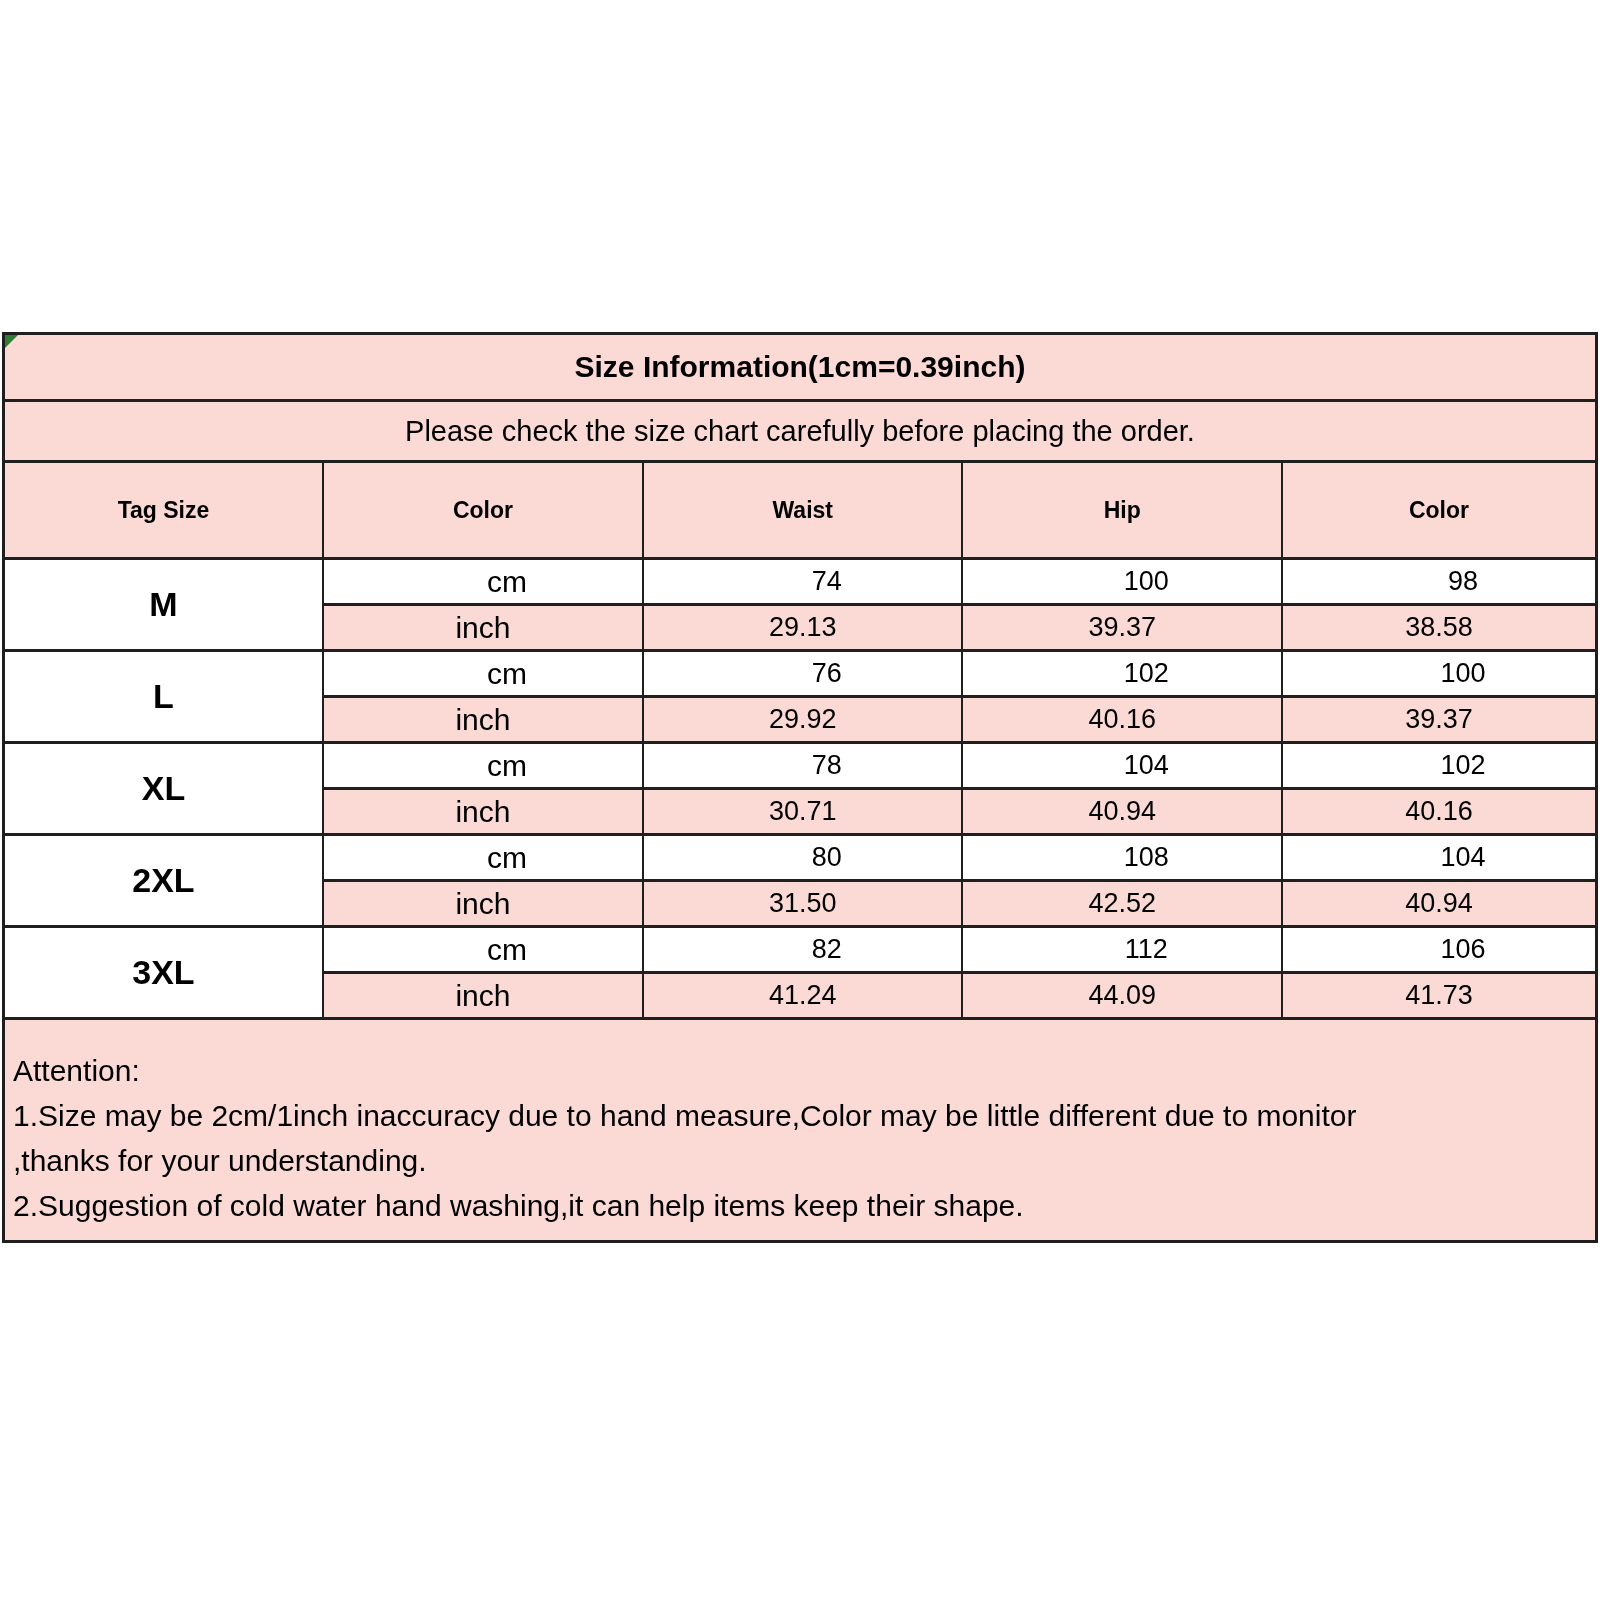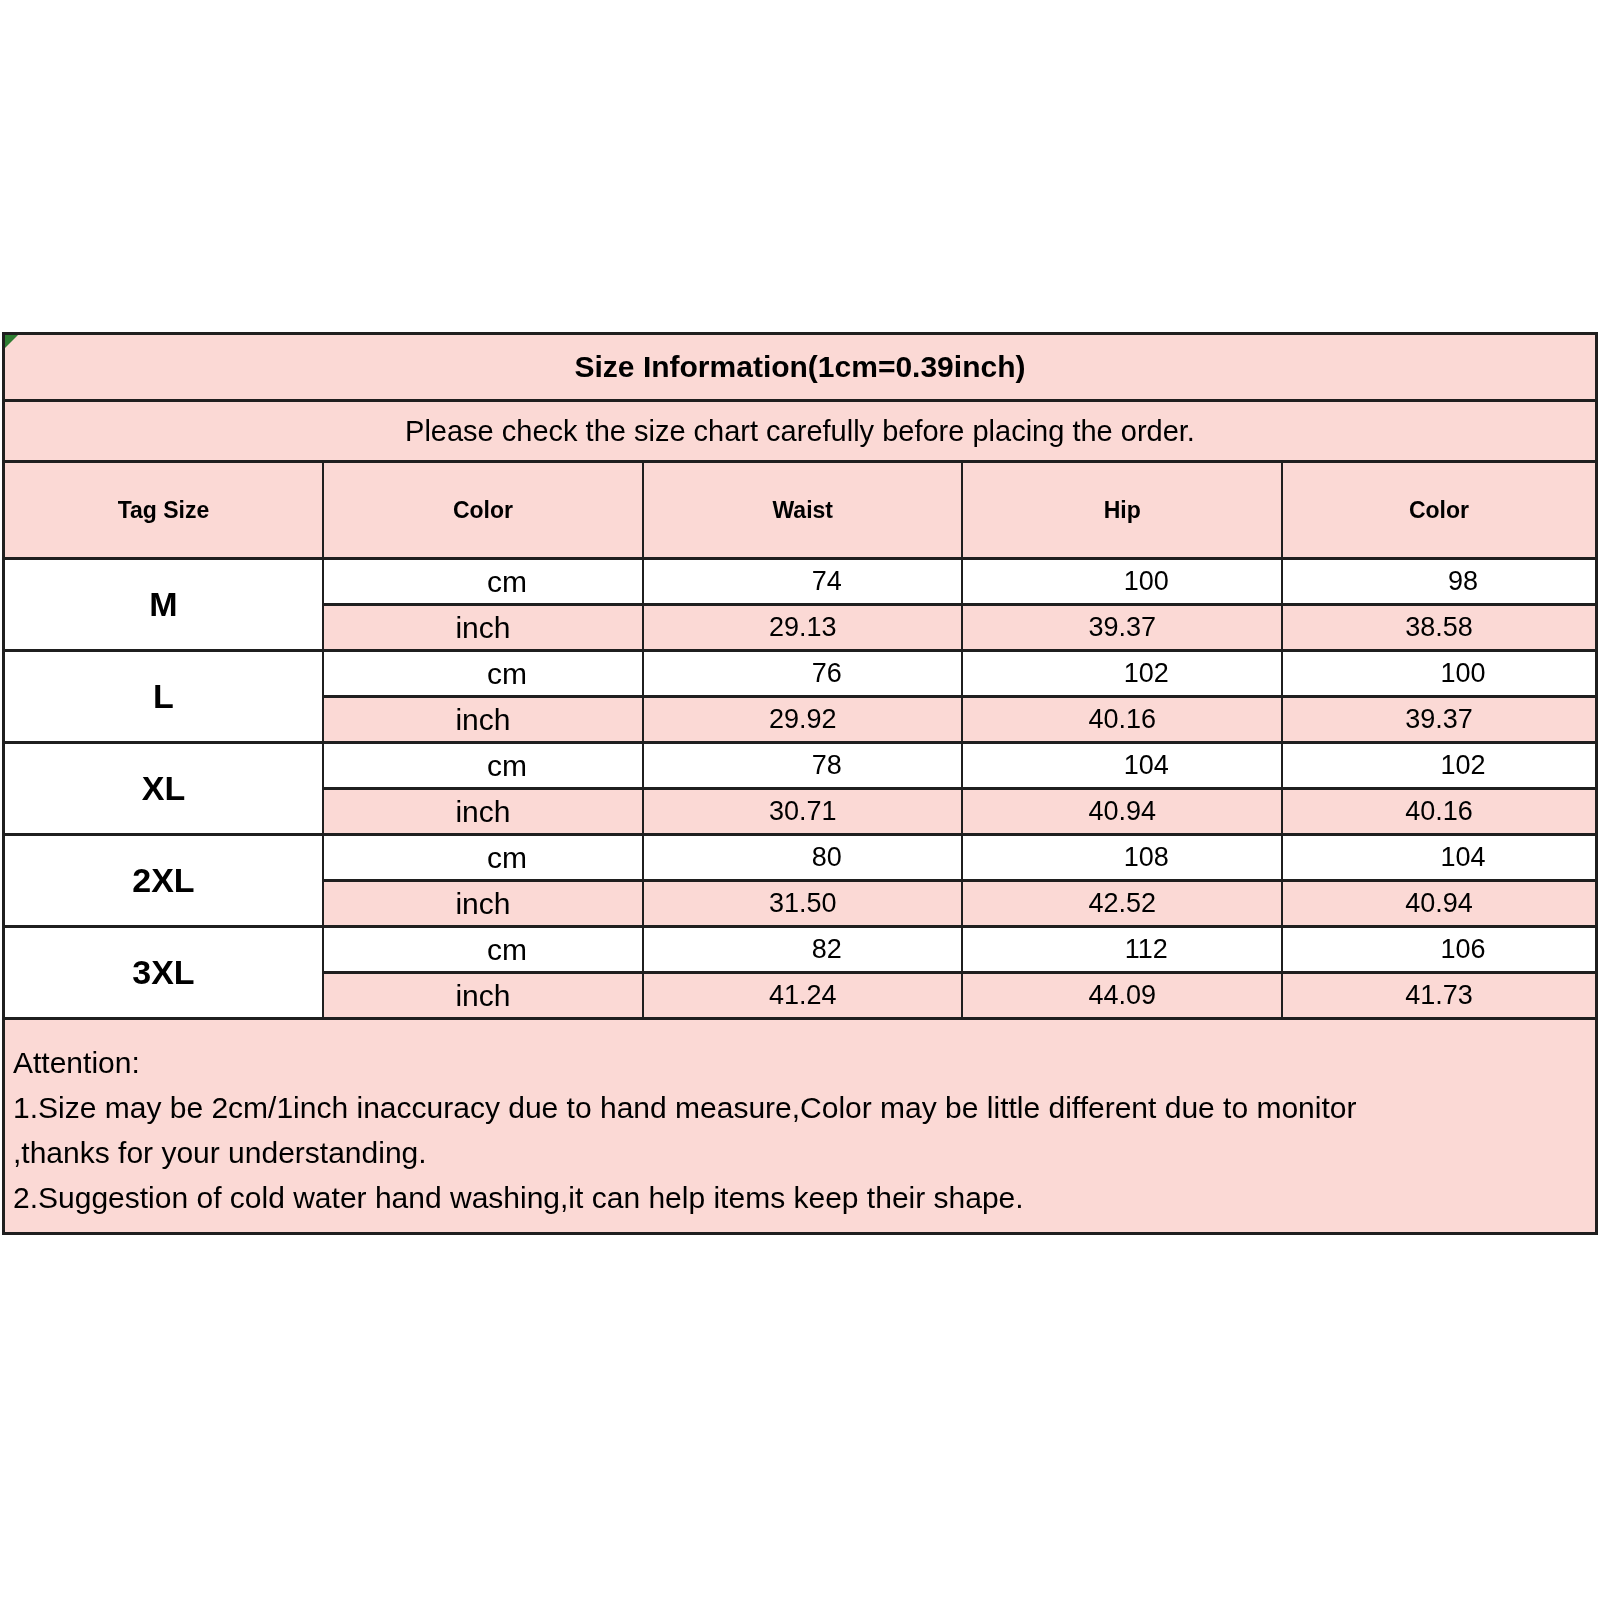--- a/index.html
+++ b/index.html
@@ -65,21 +65,21 @@
     background: #ffffff;
   }
   .unit-cell { font-size: 30px; }
   .value-cell { font-size: 27px; margin-top: 29px; }
 
   .row-attention td {
     text-align: left;
     vertical-align: top;
     font-size: 30px;
     line-height: 45px;
-    padding: 20px 10px 12px 8px;
+    padding: 28px 10px 12px 8px;
     height: 172px;
   }
   .attention-line { white-space: nowrap; }
 
   .corner-marker {
     position: absolute;
     top: 3px;
     left: 3px;
     width: 0;
     height: 0;

